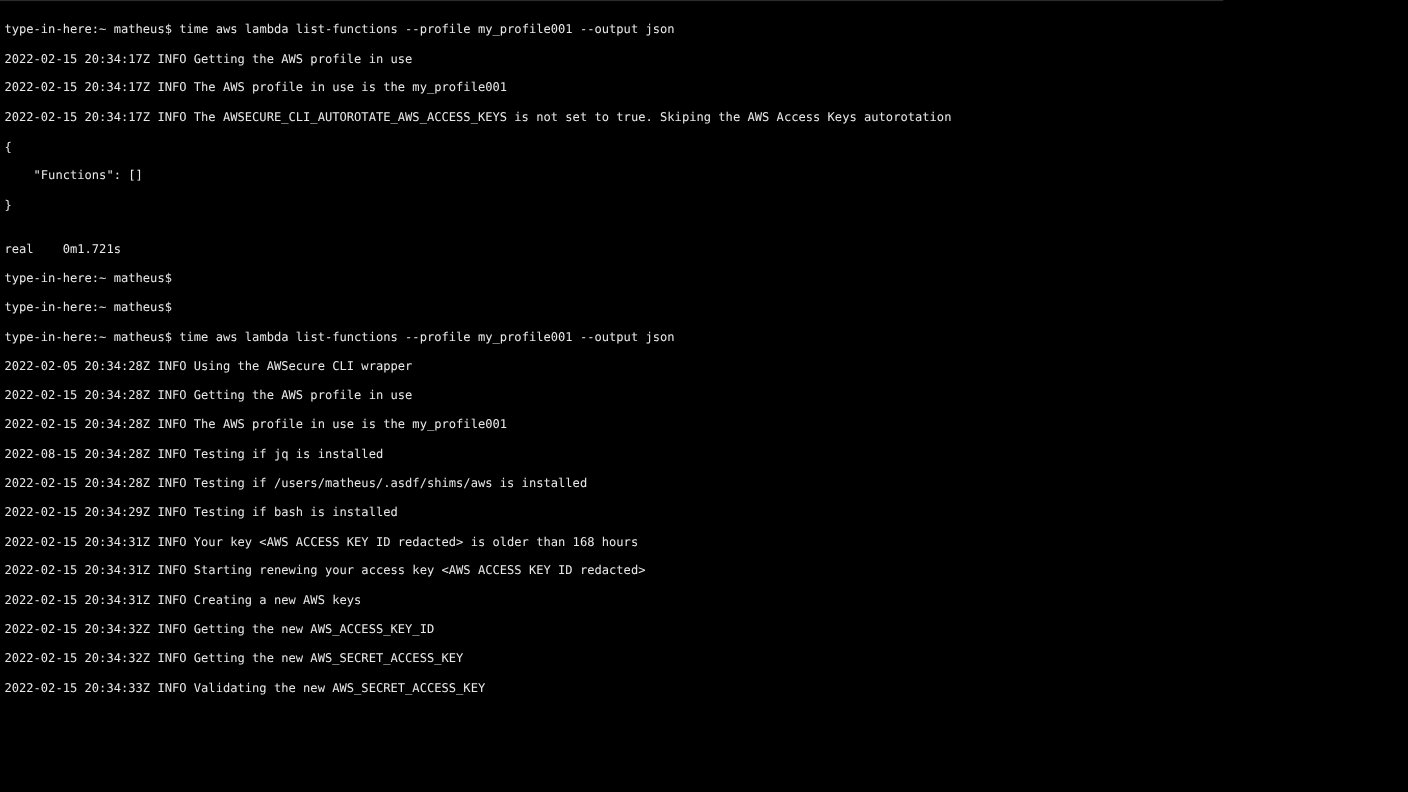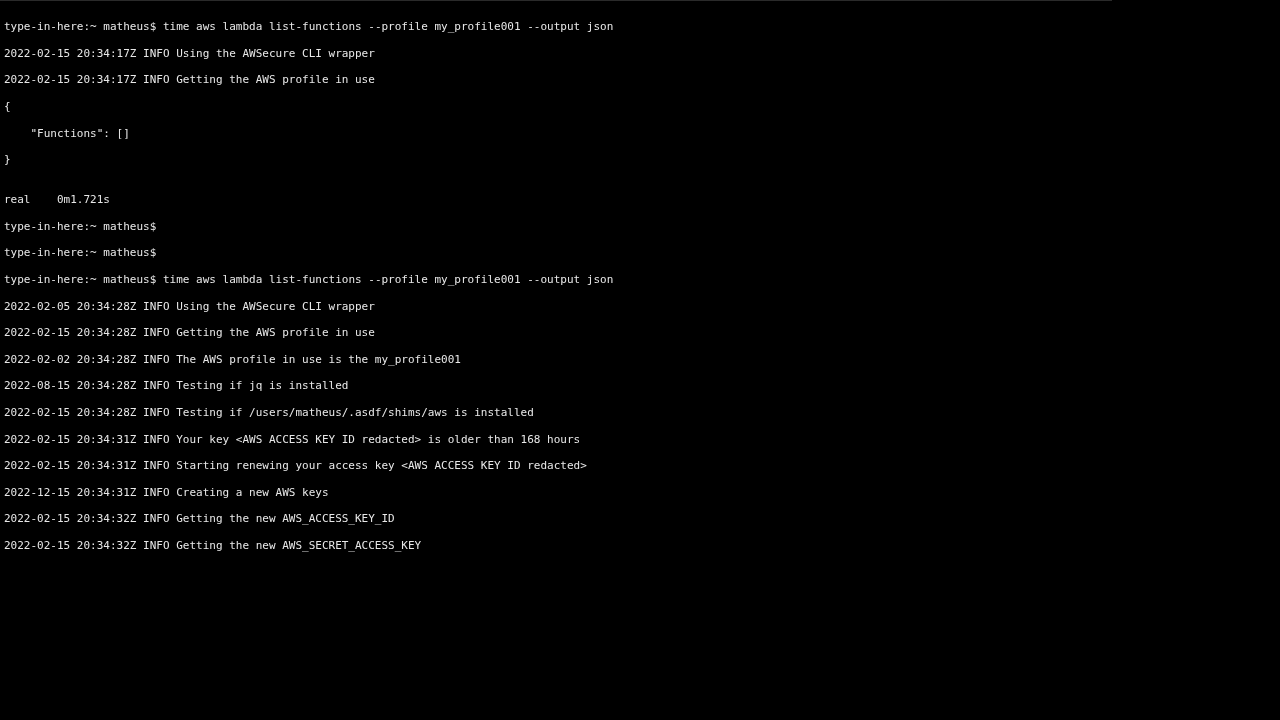--- a/index.html
+++ b/index.html
@@ -23,40 +23,43 @@
     white-space: pre;
     border-top: 1px solid #2a2a2a;
   }
   .line { white-space: pre; }
 </style>
 </head>
 <body>
 
 <div class="terminal">
 <div class="line"><span>type-in-here:~ matheus$</span> <span>time aws lambda list-functions --profile my_profile001 --output json</span></div>
-<div class="line">2022-02-15 20:34:17Z INFO Using the AWSecure CLI wrapper</div>
 <div class="line">2022-02-15 20:34:17Z INFO Getting the AWS profile in use</div>
+<div class="line">2022-02-15 20:34:17Z INFO The AWS profile in use is the my_profile001</div>
+<div class="line">2022-02-15 20:34:17Z INFO The AWSECURE_CLI_AUTOROTATE_AWS_ACCESS_KEYS is not set to true. Skiping the AWS Access Keys autorotation</div>
 <div class="line">{</div>
 <div class="line">    "Functions": []</div>
 <div class="line">}</div>
 <div class="line"></div>
 <div class="line">real    0m1.721s</div>
 <div class="line">type-in-here:~ matheus$</div>
 <div class="line">type-in-here:~ matheus$</div>
 <div class="line"><span>type-in-here:~ matheus$</span> <span>time aws lambda list-functions --profile my_profile001 --output json</span></div>
 <div class="line">2022-02-05 20:34:28Z INFO Using the AWSecure CLI wrapper</div>
 <div class="line">2022-02-15 20:34:28Z INFO Getting the AWS profile in use</div>
-<div class="line">2022-02-02 20:34:28Z INFO The AWS profile in use is the my_profile001</div>
+<div class="line">2022-02-15 20:34:28Z INFO The AWS profile in use is the my_profile001</div>
 <div class="line">2022-08-15 20:34:28Z INFO Testing if jq is installed</div>
 <div class="line">2022-02-15 20:34:28Z INFO Testing if /users/matheus/.asdf/shims/aws is installed</div>
+<div class="line">2022-02-15 20:34:29Z INFO Testing if bash is installed</div>
 <div class="line">2022-02-15 20:34:31Z INFO Your key &lt;AWS ACCESS KEY ID redacted&gt; is older than 168 hours</div>
 <div class="line">2022-02-15 20:34:31Z INFO Starting renewing your access key &lt;AWS ACCESS KEY ID redacted&gt;</div>
-<div class="line">2022-12-15 20:34:31Z INFO Creating a new AWS keys</div>
+<div class="line">2022-02-15 20:34:31Z INFO Creating a new AWS keys</div>
 <div class="line">2022-02-15 20:34:32Z INFO Getting the new AWS_ACCESS_KEY_ID</div>
 <div class="line">2022-02-15 20:34:32Z INFO Getting the new AWS_SECRET_ACCESS_KEY</div>
+<div class="line">2022-02-15 20:34:33Z INFO Validating the new AWS_SECRET_ACCESS_KEY</div>
 
 
 
 
 
 
 
 
 
 

